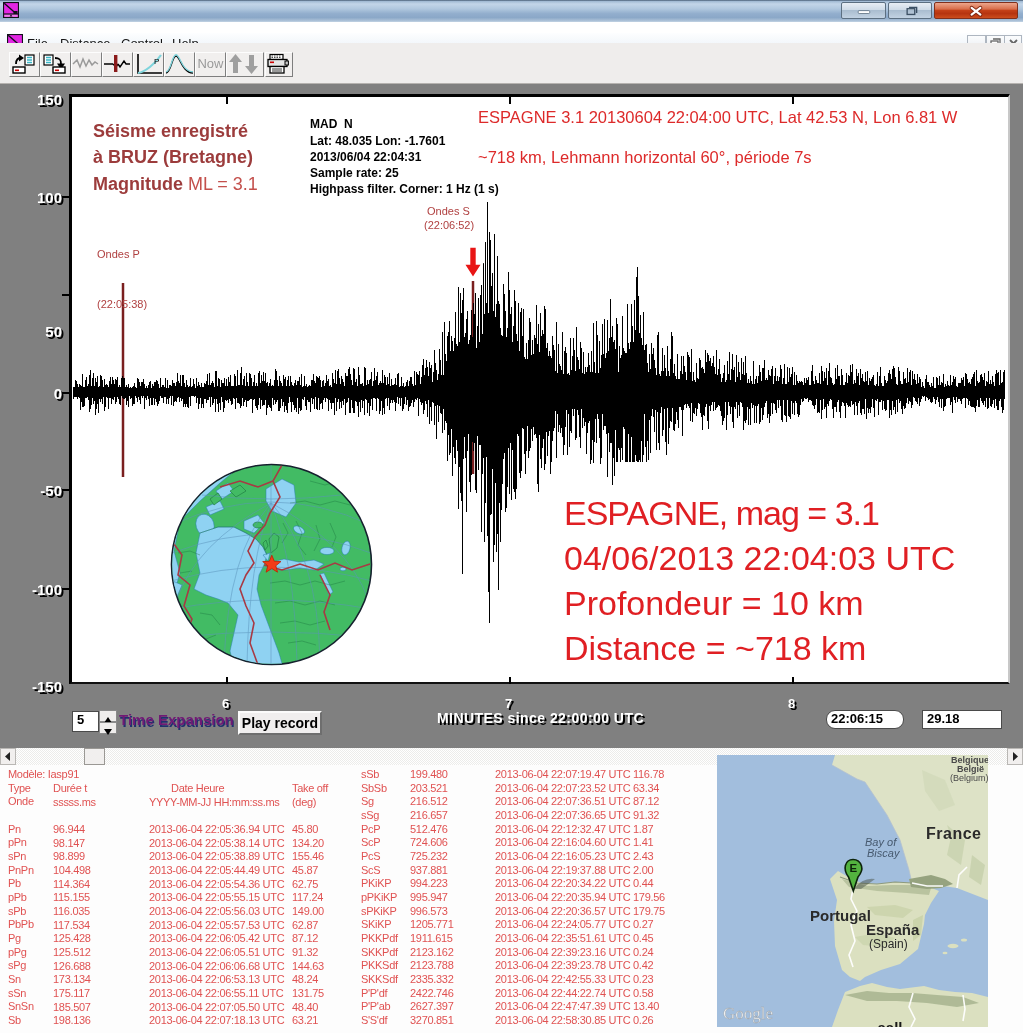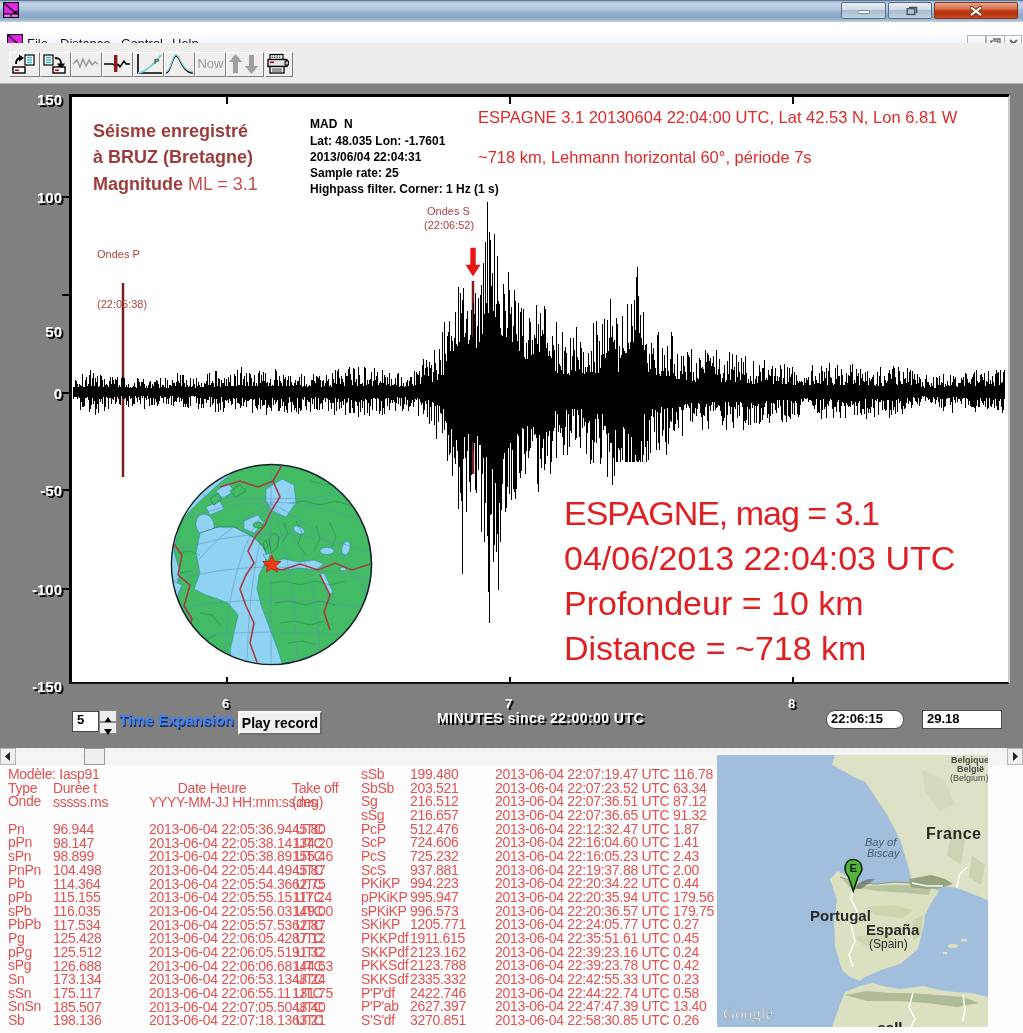--- a/index.html
+++ b/index.html
@@ -41,31 +41,31 @@
 
 .redbig { position:absolute; color:#e01f23; font-size:34px; white-space:nowrap; }
 .redtop { position:absolute; color:#dd2a2a; font-size:16.5px; white-space:nowrap; }
 .dkred  { position:absolute; color:#9c3c3c; font-weight:bold; font-size:18px; white-space:nowrap; }
 .blackinfo { position:absolute; color:#000; font-weight:bold; font-size:12px; white-space:nowrap; }
 .ondes { position:absolute; color:#b04040; font-size:11px; white-space:nowrap; }
 
 
 .whitebox { position:absolute; background:#fff; border:1px solid #4a4a4a; font-weight:bold; font-size:13px; color:#000; padding-left:4px; }
 #playbtn { position:absolute; background:#f0eeee; border-top:2px solid #fbfbfb; border-left:2px solid #fbfbfb; border-right:2px solid #6e6e6e; border-bottom:2px solid #6e6e6e; font-weight:bold; font-size:14px; color:#000; text-align:center; }
-#timeexp { position:absolute; font-weight:bold; font-size:15px; color:#3b82f6; text-shadow:1px 2px 0 #20306e; }
+#timeexp { position:absolute; font-weight:bold; font-size:15px; color:#701a75; text-shadow:1px 2px 0 #20306e; }
 
 
 #scrollrow { position:absolute; left:0; top:748px; width:1023px; height:17px; background:#f3f3f1;
  background-image:repeating-conic-gradient(#ffffff 0% 25%, #ececea 0% 50%); background-size:2px 2px; }
 .sbtn { position:absolute; top:748px; width:16px; height:17px; background:#f1efee; border:1px solid #b9b7b4; }
 #sthumb { position:absolute; left:84px; top:748px; width:21px; height:17px; background:#f1efee; border:1px solid #9a9894; }
 
 
 #lower { position:absolute; left:0; top:765px; width:1023px; height:268px; background:#fdfdfd; }
-.tcol { position:absolute; color:#e05252; font-size:14px; letter-spacing:-0.3px; line-height:13.65px; white-space:pre; }
+.tcol { position:absolute; color:#e05252; font-size:11px; letter-spacing:-0.3px; line-height:13.65px; white-space:pre; }
 </style>
 </head>
 <body>
 
 <div id="titlebar">
   <svg class="abs" style="left:3px; top:2px;" width="16" height="16" viewBox="0 0 16 16">
       <rect x="0" y="0" width="16" height="16" fill="#e226e2"></rect>
       <rect x="0.5" y="0.5" width="15" height="15" fill="none" stroke="#101018" stroke-width="1.2"></rect>
       <rect x="1.5" y="12" width="13" height="2.8" fill="#ee7cea"></rect>
       <path d="M1 12 H15" stroke="#101018" stroke-width="1.2"></path>

